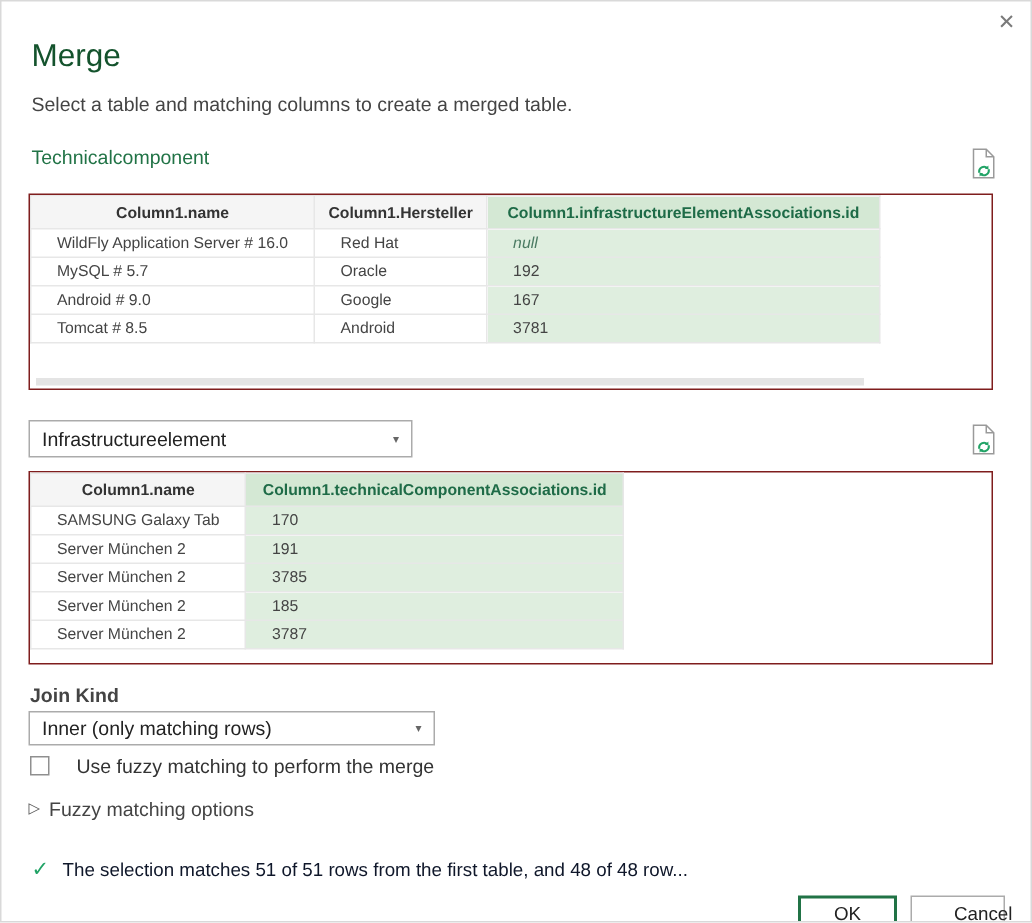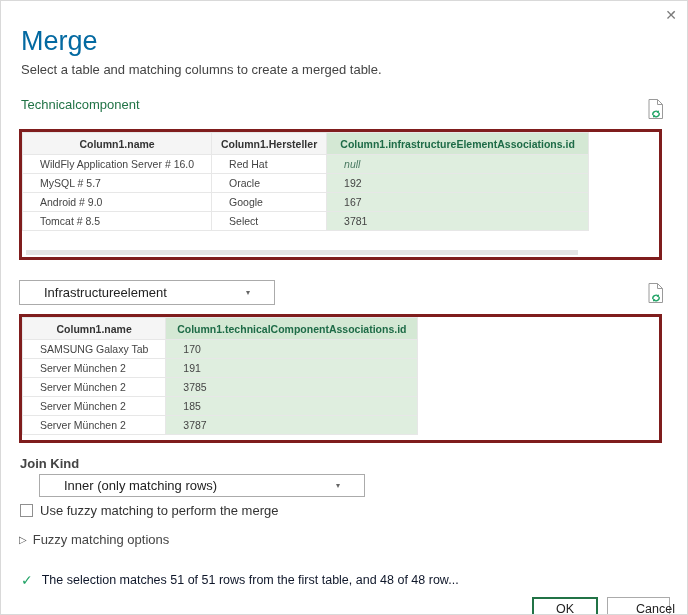--- a/index.html
+++ b/index.html
@@ -11,37 +11,37 @@
   }
   .glyph { font-family:"DejaVu Sans", sans-serif; }
 
   .close-btn {
     position:absolute; left:659px; top:3px; width:22px; height:22px;
     display:flex; align-items:center; justify-content:center;
     color:#7a7a7a; font-size:14px; cursor:pointer;
   }
   .dlg-title {
     position:absolute; left:20px; top:25px;
-    font-size:27px; color:#0369a1; font-weight:400;
+    font-size:21px; color:#14532d; font-weight:400;
   }
   .dlg-subtitle {
     position:absolute; left:20px; top:61px;
     font-size:13px; color:#444;
   }
   .section-label {
     position:absolute; left:20px; top:96px;
     font-size:13px; color:#217346;
   }
   .refresh-icon { position:absolute; width:18px; height:22px; cursor:pointer; }
   .refresh-1 { left:646px; top:97px; }
   .refresh-2 { left:646px; top:281px; }
 
   .tbl-wrap {
     position:absolute; left:18px; width:643px;
-    border:3px solid #7f1d1d; background:#fff; box-sizing:border-box;
+    border:1px solid #7f1d1d; background:#fff; box-sizing:border-box;
   }
   .tbl-wrap-1 { top:128px; height:131px; }
   .tbl-wrap-2 { top:313px; height:129px; }
   table { border-collapse:collapse; table-layout:fixed; font-size:10.5px; }
   th, td {
     border:1px solid #e7e7e7; white-space:nowrap; overflow:hidden;
     box-sizing:border-box; cursor:pointer;
   }
   th {
     height:22px; font-weight:bold; color:#333; background:#f5f5f5;
@@ -52,34 +52,34 @@
   td.sel-c { background:#dfeedf; }
   td.null-val { font-style:italic; color:#4a7a62; }
   .hscroll {
     position:absolute; left:4px; bottom:2px; width:552px; height:5px;
     background:#e4e4e4; cursor:pointer;
   }
 
   .dropdown {
     position:absolute; border:1px solid #ababab; background:#fff;
     font-size:13px; color:#222; display:flex; align-items:center;
-    padding:0 24px; box-sizing:border-box; cursor:pointer;
+    padding:0 8px; box-sizing:border-box; cursor:pointer;
   }
   .dd-table2 { left:18px; top:279px; width:256px; height:25px; }
-  .dd-join   { left:18px; top:473px; width:326px; height:23px;margin-left:20px; }
+  .dd-join   { left:18px; top:473px; width:271px; height:23px; }
   .dd-arrow {
     margin-left:auto; font-size:8px; color:#666; line-height:1;
   }
 
   .join-label {
     position:absolute; left:19px; top:455px; font-size:13px; color:#444;font-weight:bold;
   }
   .fuzzy-row {
     position:absolute; left:19px; top:502px; display:flex;
-    align-items:center; gap:7px; cursor:pointer;
+    align-items:center; gap:18px; cursor:pointer;
   }
   .checkbox {
     width:13px; height:13px; border:1px solid #8f8f8f; background:#fff;
     box-sizing:border-box;
   }
   .fuzzy-label { font-size:13px; color:#333; }
   .expander {
     position:absolute; left:18px; top:531px; display:flex;
     align-items:center; gap:6px; cursor:pointer;
   }
@@ -145,21 +145,21 @@
         <td>Oracle</td>
         <td class="sel-c">192</td>
       </tr>
       <tr>
         <td>Android # 9.0</td>
         <td>Google</td>
         <td class="sel-c">167</td>
       </tr>
       <tr>
         <td>Tomcat # 8.5</td>
-        <td>Select</td>
+        <td>Android</td>
         <td class="sel-c">3781</td>
       </tr>
     </tbody>
   </table>
   <div class="hscroll"></div>
 </div>
 
 <div class="dropdown dd-table2">
   <span>Infrastructureelement</span>
   <span class="dd-arrow glyph">▾</span>

